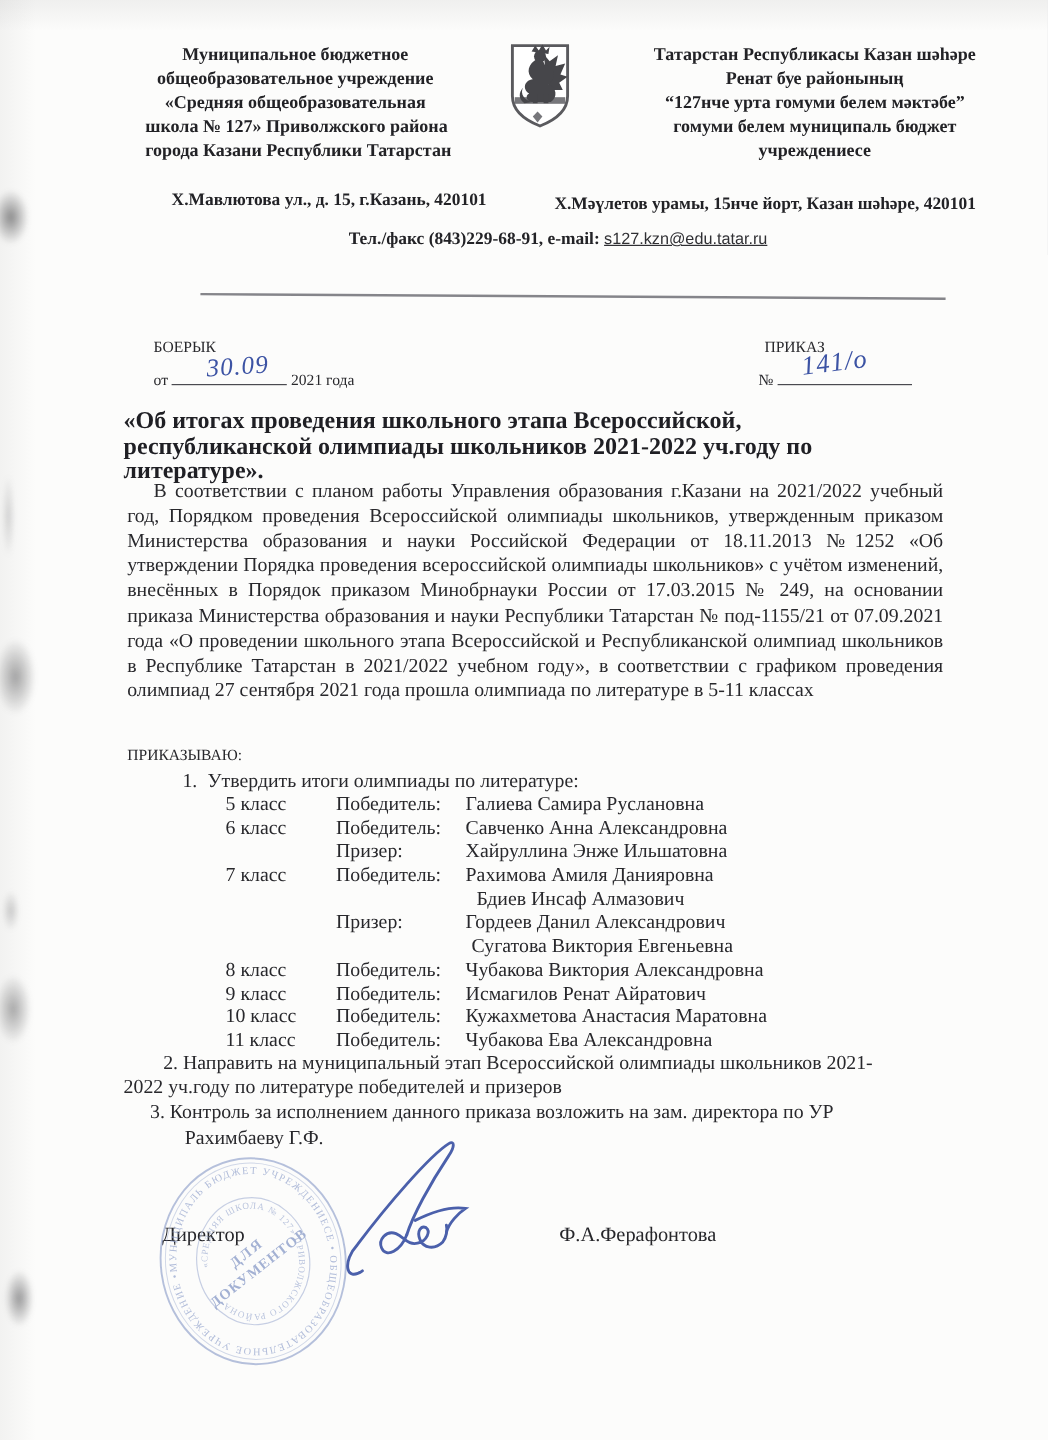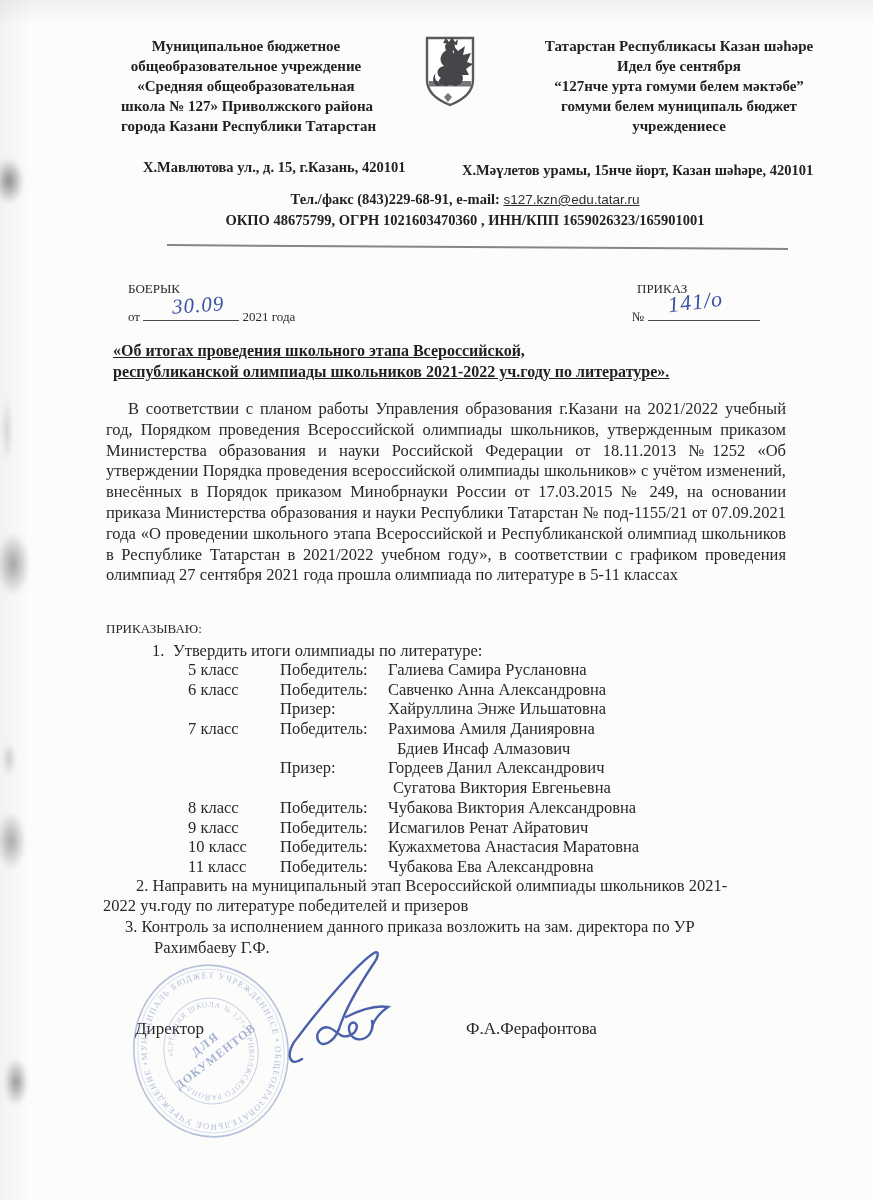--- a/index.html
+++ b/index.html
@@ -31,21 +31,21 @@
   .addr{font-weight:bold;font-size:14.5px;white-space:nowrap;color:#222226;}
   .centerline{left:70px;width:790px;text-align:center;font-weight:bold;font-size:14.5px;color:#222226;}
   .email{font-family:"Liberation Sans","DejaVu Sans",sans-serif;font-weight:normal;font-size:13.5px;
     color:#2f2f33;text-decoration:underline;}
   .divider{left:167px;top:246px;width:621px;height:2px;background:#85858a;transform:rotate(.35deg);}
 
   .h17{font-size:13px;white-space:nowrap;}
   .blank{display:inline-block;border-bottom:1.5px solid #4a4a50;height:16px;vertical-align:baseline;}
   .hw{position:absolute;color:#3c53a4;font-style:italic;font-weight:500;font-size:21px;
       letter-spacing:1px;white-space:nowrap;}
-  .title{left:113px;top:341px;width:670px;font-weight:bold;font-size:16px;line-height:20.5px;color:#1f1f24;text-decoration:underline;}
+  .title{left:103px;top:341px;width:670px;font-weight:bold;font-size:20px;line-height:20.5px;color:#1f1f24;}
   .para{left:106px;top:399px;width:680px;font-size:16.5px;line-height:20.8px;text-align:justify;
         text-indent:22px;color:#28282c;}
   .res-row{position:relative;height:19.7px;white-space:nowrap;font-size:16.5px;}
   .col-grade{position:absolute;left:0;width:92px;}
   .col-role{position:absolute;left:92px;width:108px;}
   .col-name{position:absolute;left:200px;text-align:center;}
   .col-name.indent1{left:209px;}
   .col-name.indent2{left:205px;}
   .itemline{font-size:16.5px;white-space:nowrap;}
   .num{display:inline-block;width:21px;}
@@ -87,33 +87,32 @@
         <path d="M25,14 C17,18 15,26 21,31 C14,32 12,39 18,43 C14,45 16,50 21,50 L36,50 C42,46 41,38 34,35 C41,31 40,21 31,19 C30,16 28,14 25,14 Z"></path>
         <path d="M21,50 C14,49 10,43 13,38 C9,42 9,48 14,51 Z"></path>
         <rect x="21" y="44" width="4" height="7"></rect>
         <rect x="30" y="44" width="4" height="7"></rect>
       </g>
     </svg>
   </div>
 
   <div class="abs org" style="left:538px;top:36px;width:282px;">
     <div>Татарстан Республикасы Казан шәһәре</div>
-    <div>Идел буе сентября</div>
+    <div>Ренат буе районының</div>
     <div>“127нче урта гомуми белем мәктәбе”</div>
     <div>гомуми белем муниципаль бюджет</div>
     <div>учреждениесе</div>
   </div>
 
   <div class="abs addr" style="left:143px;top:159px;">Х.Мавлютова ул., д. 15, г.Казань, 420101</div>
   <div class="abs addr" style="left:462px;top:162px;">Х.Мәүлетов урамы, 15нче йорт, Казан шәһәре, 420101</div>
 
   <div class="abs centerline" style="top:191px;">
     <span>Тел./факс (843)229-68-91, e-mail: </span><span class="email">s127.kzn@edu.tatar.ru</span>
   </div>
-  <div class="abs centerline" style="top:212px;">ОКПО 48675799, ОГРН 1021603470360 , ИНН/КПП 1659026323/165901001</div>
 
   <div class="abs divider"></div>
 
   <div class="abs h17" style="left:128px;top:281px;">БОЕРЫК</div>
   <div class="abs h17" style="left:128px;top:304px;">
     <span>от</span>
     <span class="blank" style="width:96px;"></span>
     <span>2021 года</span>
   </div>
   <span class="hw" style="left:172px;top:293px;transform:rotate(-4deg);">30.09</span>

